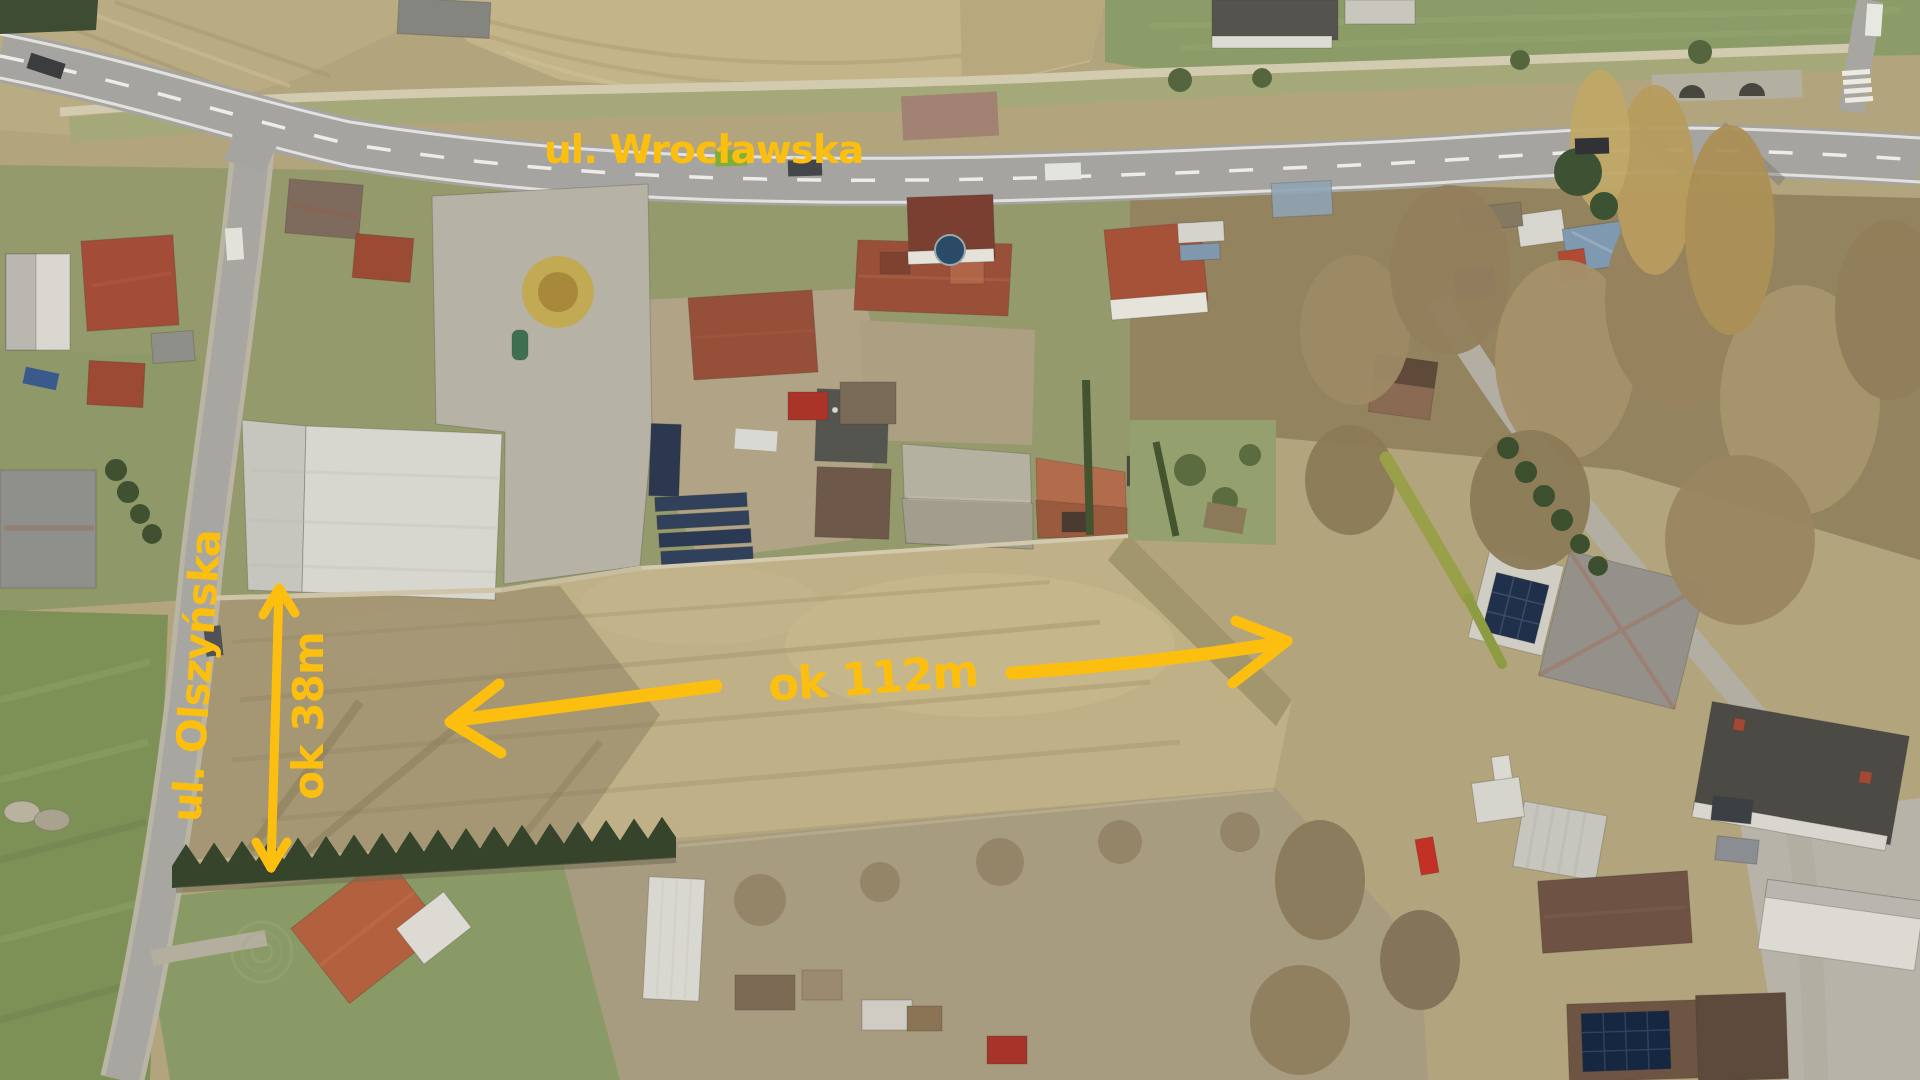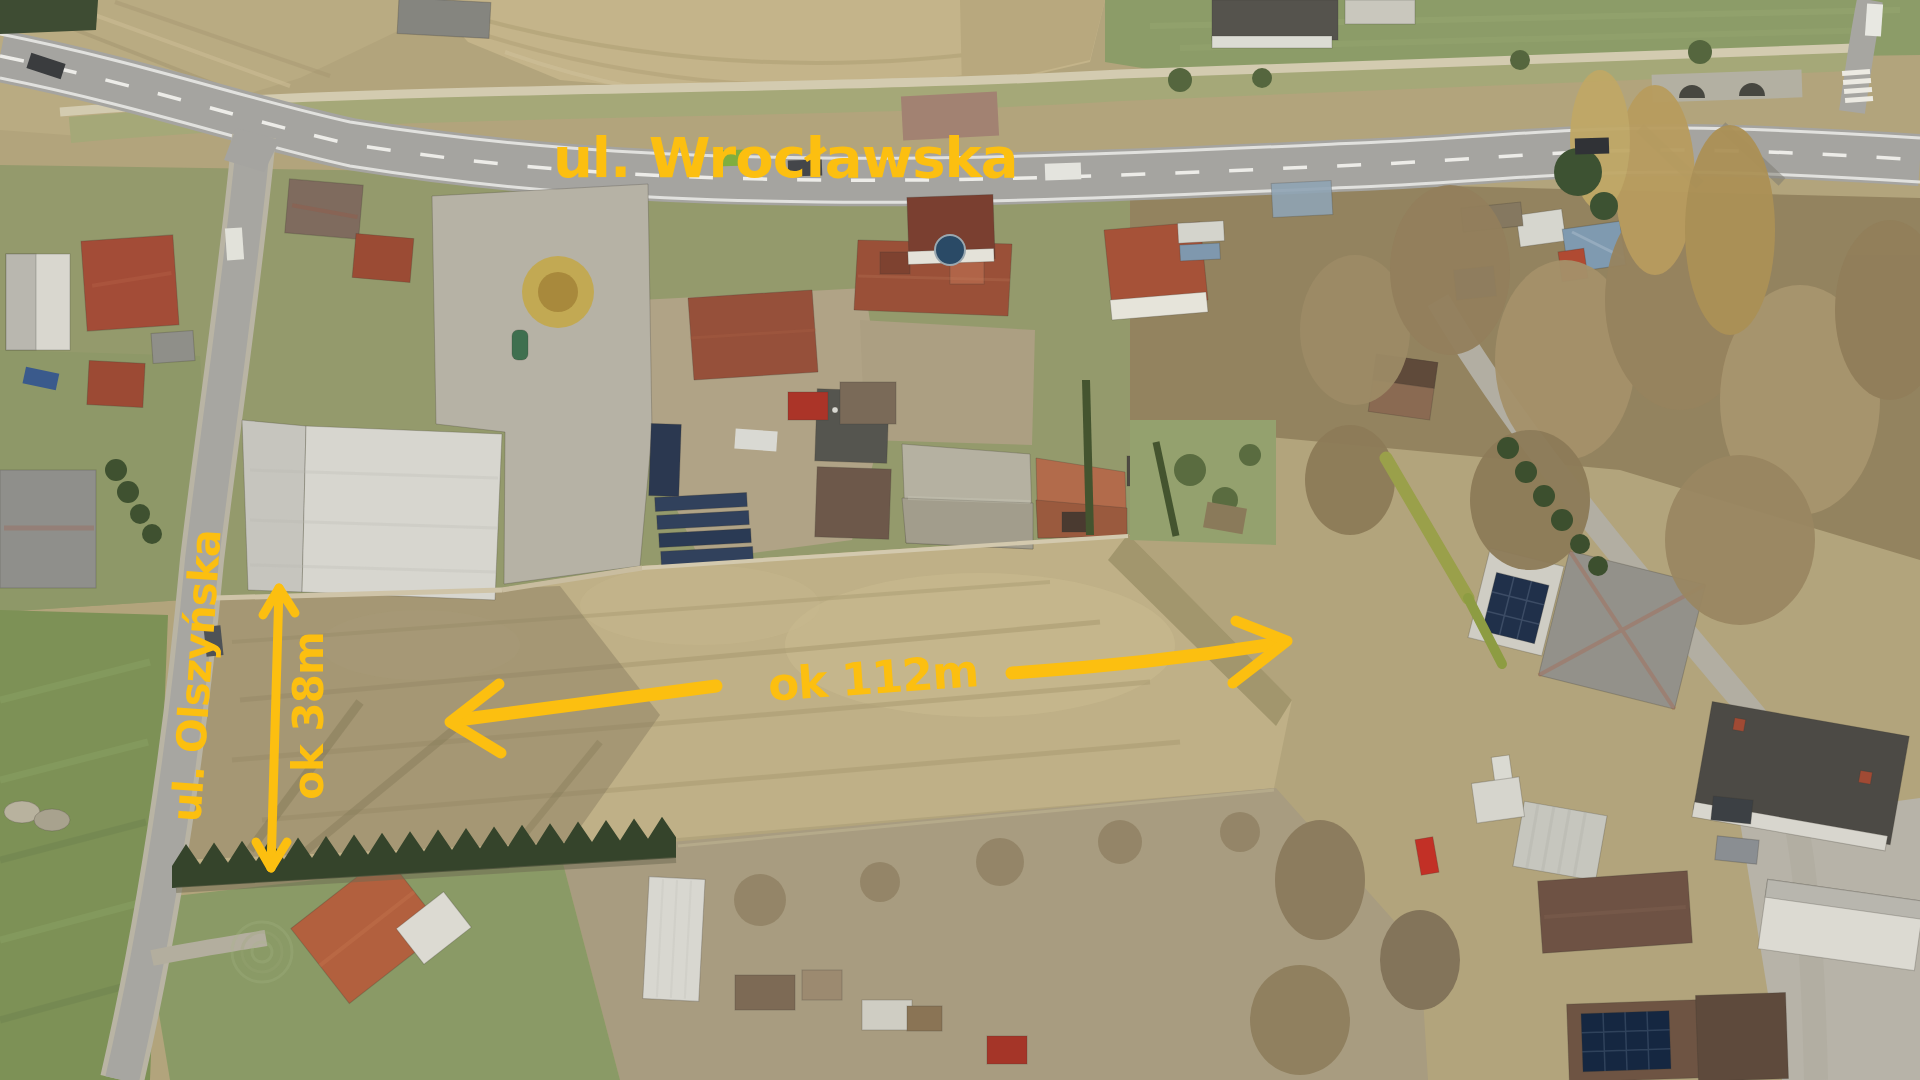--- a/index.html
+++ b/index.html
@@ -6,21 +6,21 @@
   .stage{
     position:relative;width:1920px;height:1080px;overflow:hidden;
     font-family:"DejaVu Sans",sans-serif;
   }
   .stage svg{position:absolute;inset:0;display:block;}
   .anno{
     position:absolute;color:var(--accent,#FCBF10);font-weight:700;
     white-space:nowrap;line-height:1;letter-spacing:-1px;
     font-family:"DejaVu Sans",sans-serif;
   }
-  .anno-top{left:544px;top:130px;font-size:56px;margin-left:9px;}
+  .anno-top{left:544px;top:130px;font-size:39px;}
   .anno-left{
     left:197px;top:676px;font-size:41px;
     transform:translate(-50%,-50%) rotate(-86deg);
   }
   .anno-w38{
     left:309px;top:716px;font-size:42px;
     transform:translate(-50%,-50%) rotate(-90deg);
   }
   .anno-l112{
     left:873px;top:678px;font-size:45px;

